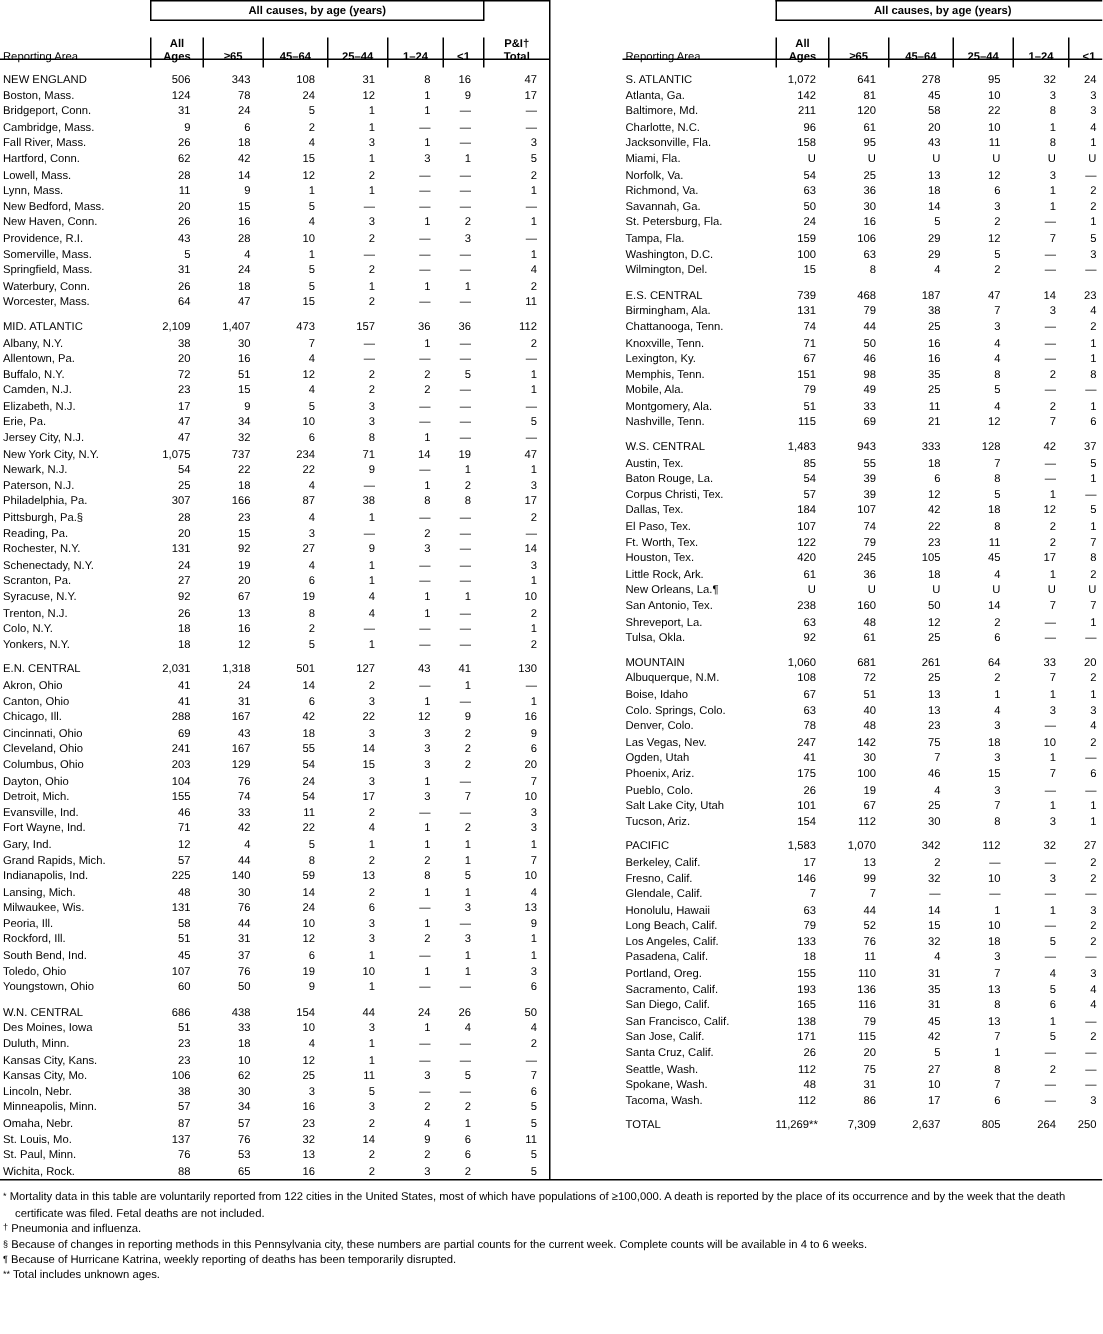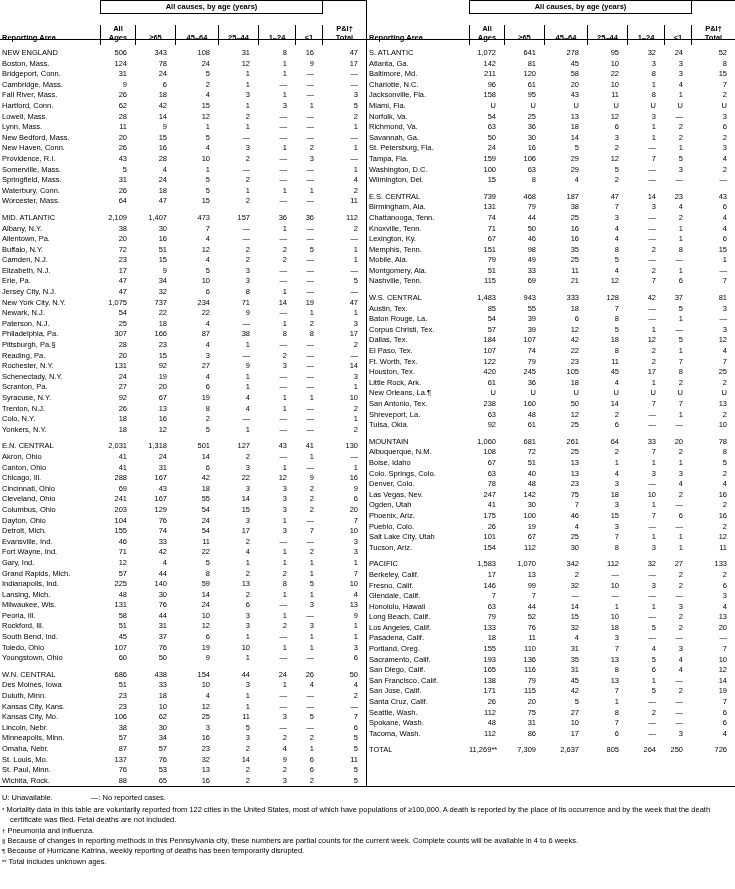--- a/index.html
+++ b/index.html
@@ -3,42 +3,42 @@
 <meta charset="utf-8">
 <style>
   html,body { margin:0; padding:0; background:#fff; }
   .page {
     width:735px; height:889px; overflow:hidden; position:relative;
     background:#fff; color:#000;
     font-family:"Liberation Sans","DejaVu Sans",sans-serif;
   }
   .title { font-size:10px; font-weight:bold; padding:8px 0 4px 2px; }
 
-  .table-wrap { display:flex; border-bottom:1px solid #000; align-items:stretch; }
+  .table-wrap { display:flex; border-bottom:1px solid #000; align-items:stretch;gap:48px; }
   .half { width:366px; --lblw:100px; }
   .half.left  { border-right:1px solid #000; }
   .half.right { width:368px; --lblw:102px; }
 
   .hrow, .brow {
     display:grid;
     grid-template-columns: var(--lblw) 35px 40px 43px 40px 37px 27px 44px;
   }
   .hdr-group { height:13px; }
   .hdr-group .lblspacer { grid-column:1; }
   .hdr-group .group-cell {
     grid-column:2 / span 6;
     border-top:1px solid #000; border-left:1px solid #000; border-bottom:1px solid #000;
     text-align:center; font-weight:bold; font-size:7.5px; line-height:12px;
   }
   .hdr-group .pi-spacer { grid-column:8; border-top:1px solid #000; border-left:1px solid #000; }
 
   .hdr-cols { height:26px; border-bottom:1px solid #000; }
   .hdr-cols .hl {
     display:flex; align-items:flex-end; padding:0 0 3px 2px;
-    font-weight:bold; font-size:7.5px;text-align:center;
+    font-weight:normal; font-size:7.5px;text-align:center;
   }
   .hdr-cols .hc {
     border-left:1px solid #000;
     display:flex; align-items:flex-end; justify-content:center;
     text-align:center; font-weight:bold; font-size:7.5px; line-height:8.5px;
     padding-bottom:3px; white-space:pre-line;margin-top:12px;
   }
 
   .tbody { padding-top:2px; }
   .brow { height:10.6px; line-height:10.6px; font-size:7.5px; }
@@ -1419,23 +1419,20 @@
             <span class="n">264</span>
             <span class="n">250</span>
             <span class="n">726</span>
           </div>
         </div>
     </div>
 
   </div>
 
   <div class="footnotes">
-    <div class="legend-line">
-      <span>U: Unavailable.</span><span class="legend-sep"></span><span>—: No reported cases.</span>
-    </div>
     <div id="fn-mount">
         <div class="fn"><span class="mk">*</span><span> Mortality data in this table are voluntarily reported from 122 cities in the United States, most of which have populations of ≥100,000. A death is reported by the place of its occurrence and by the week that the death certificate was filed. Fetal deaths are not included.</span></div>
         <div class="fn"><span class="mk">†</span><span> Pneumonia and influenza.</span></div>
         <div class="fn"><span class="mk">§</span><span> Because of changes in reporting methods in this Pennsylvania city, these numbers are partial counts for the current week. Complete counts will be available in 4 to 6 weeks.</span></div>
         <div class="fn"><span class="mk">¶</span><span> Because of Hurricane Katrina, weekly reporting of deaths has been temporarily disrupted.</span></div>
         <div class="fn"><span class="mk">**</span><span> Total includes unknown ages.</span></div>
       </div>
   </div>
 </div>
 

